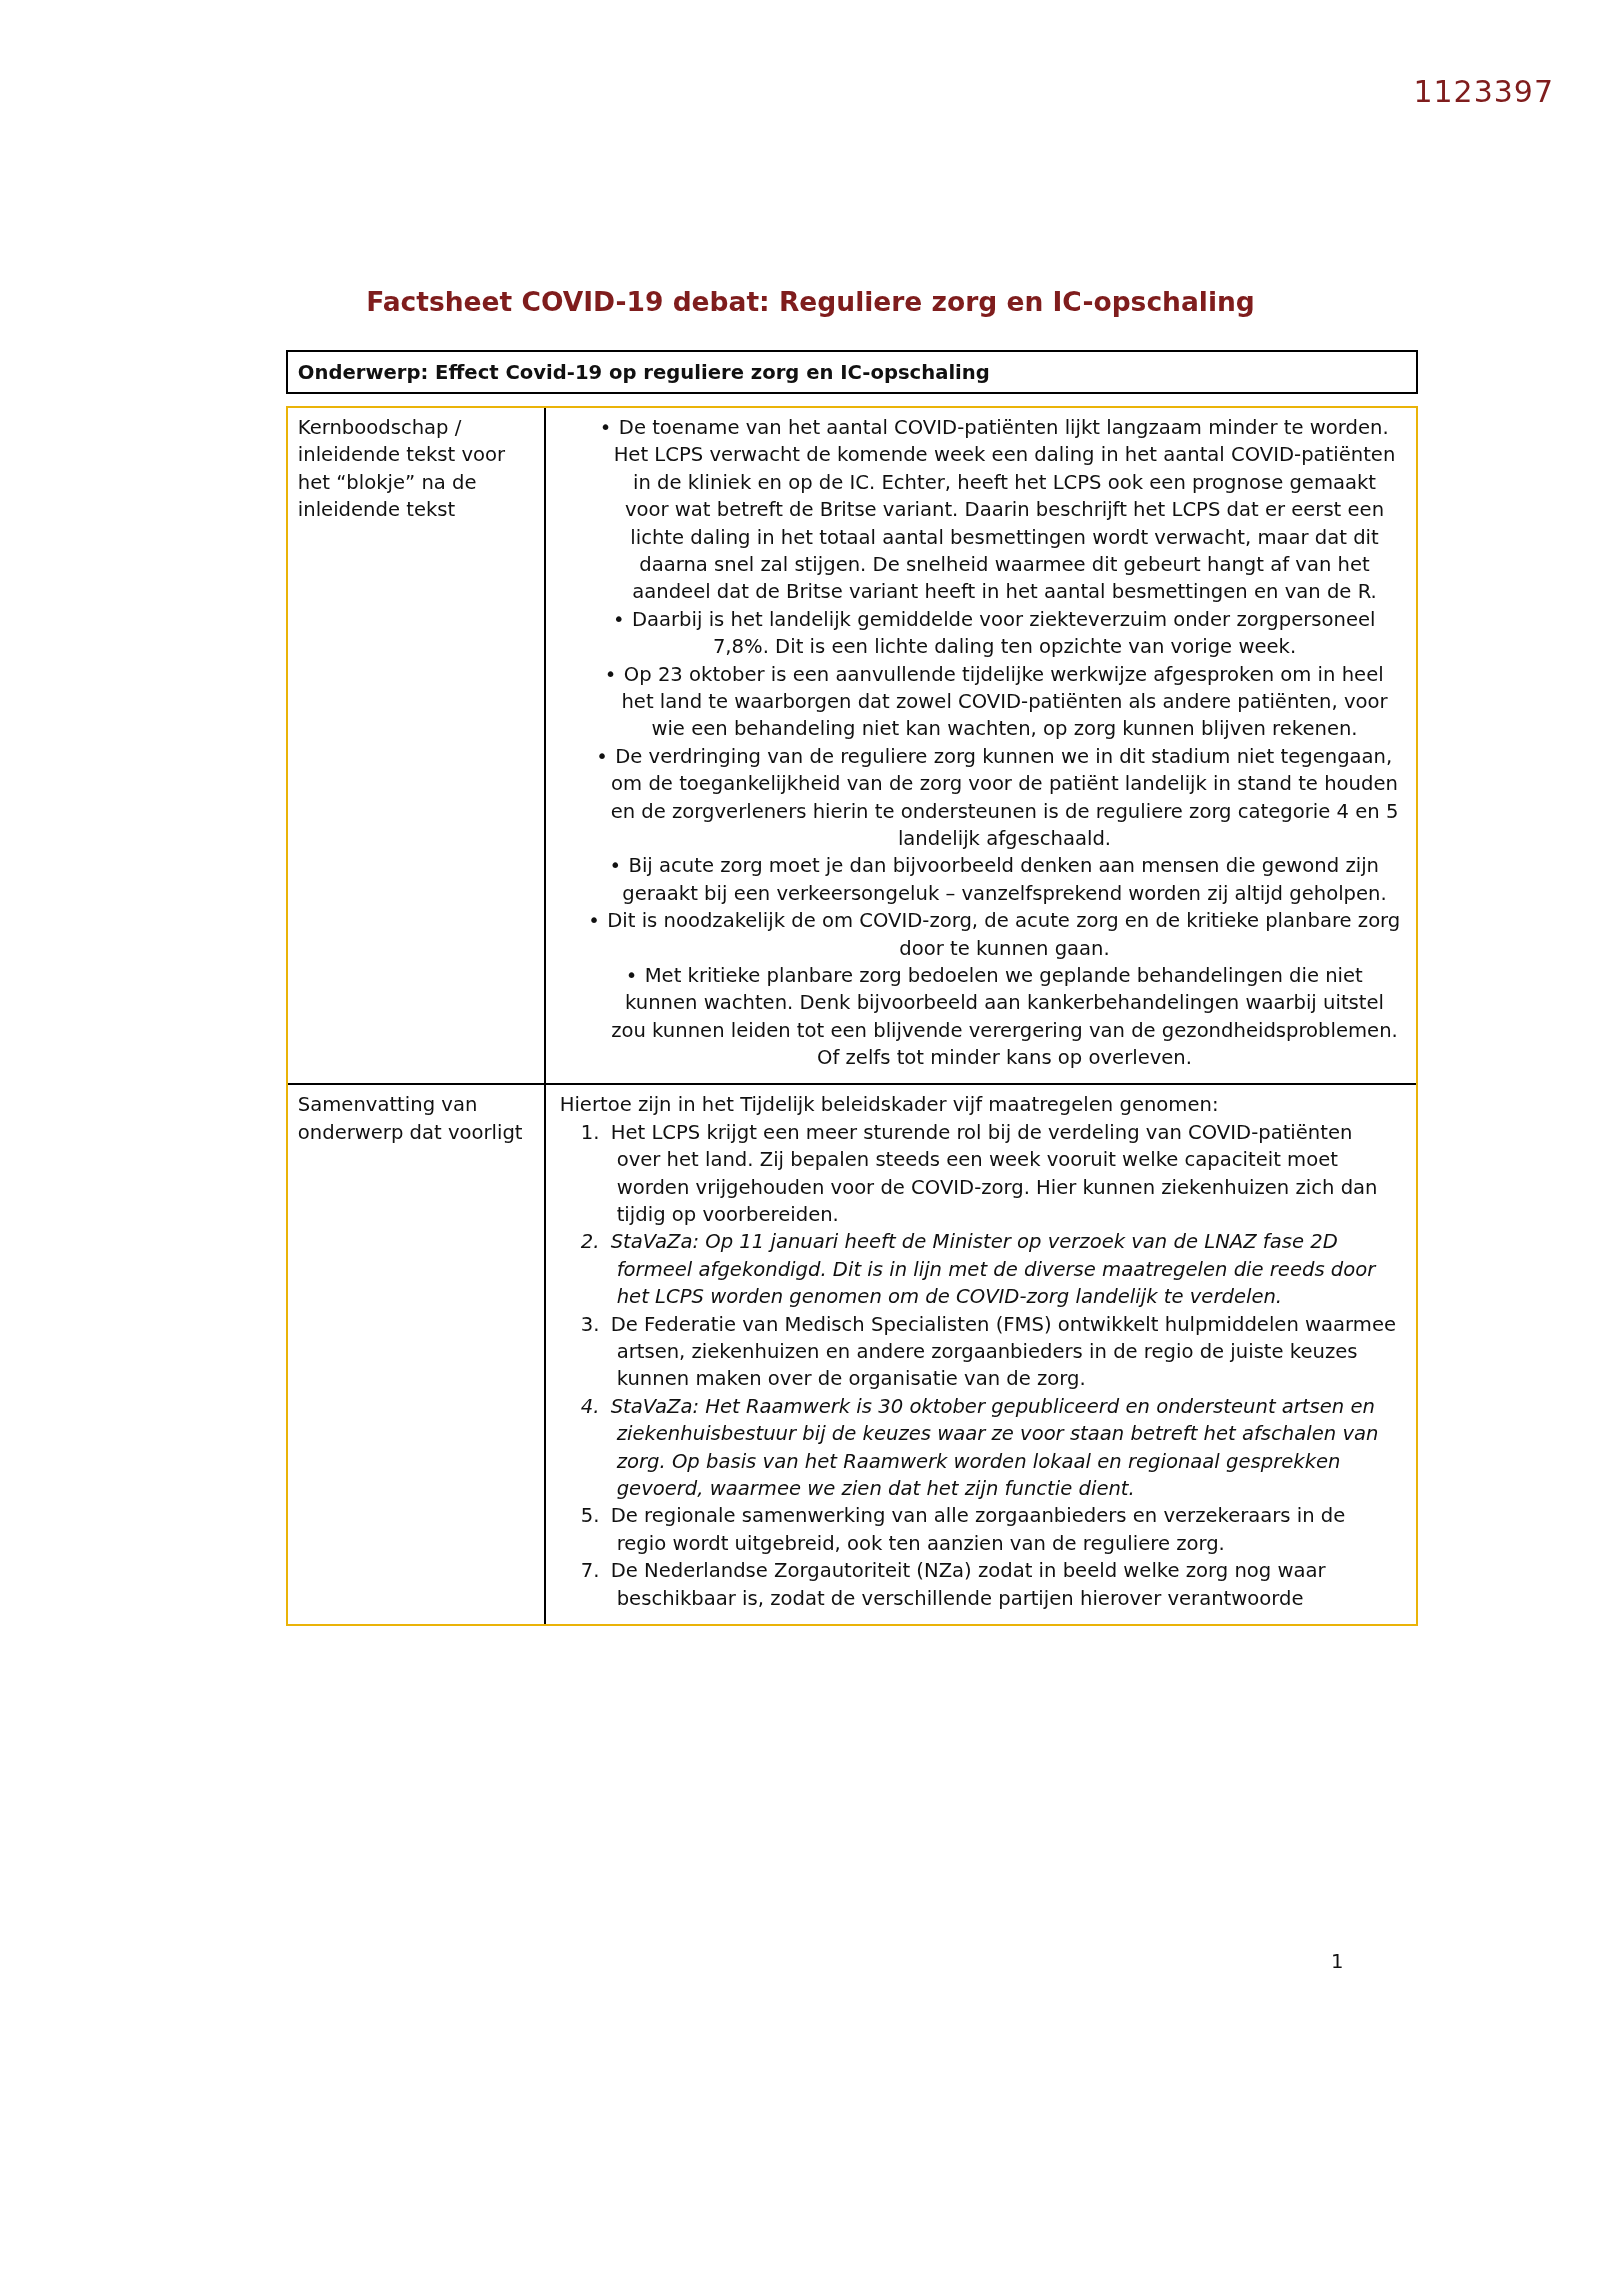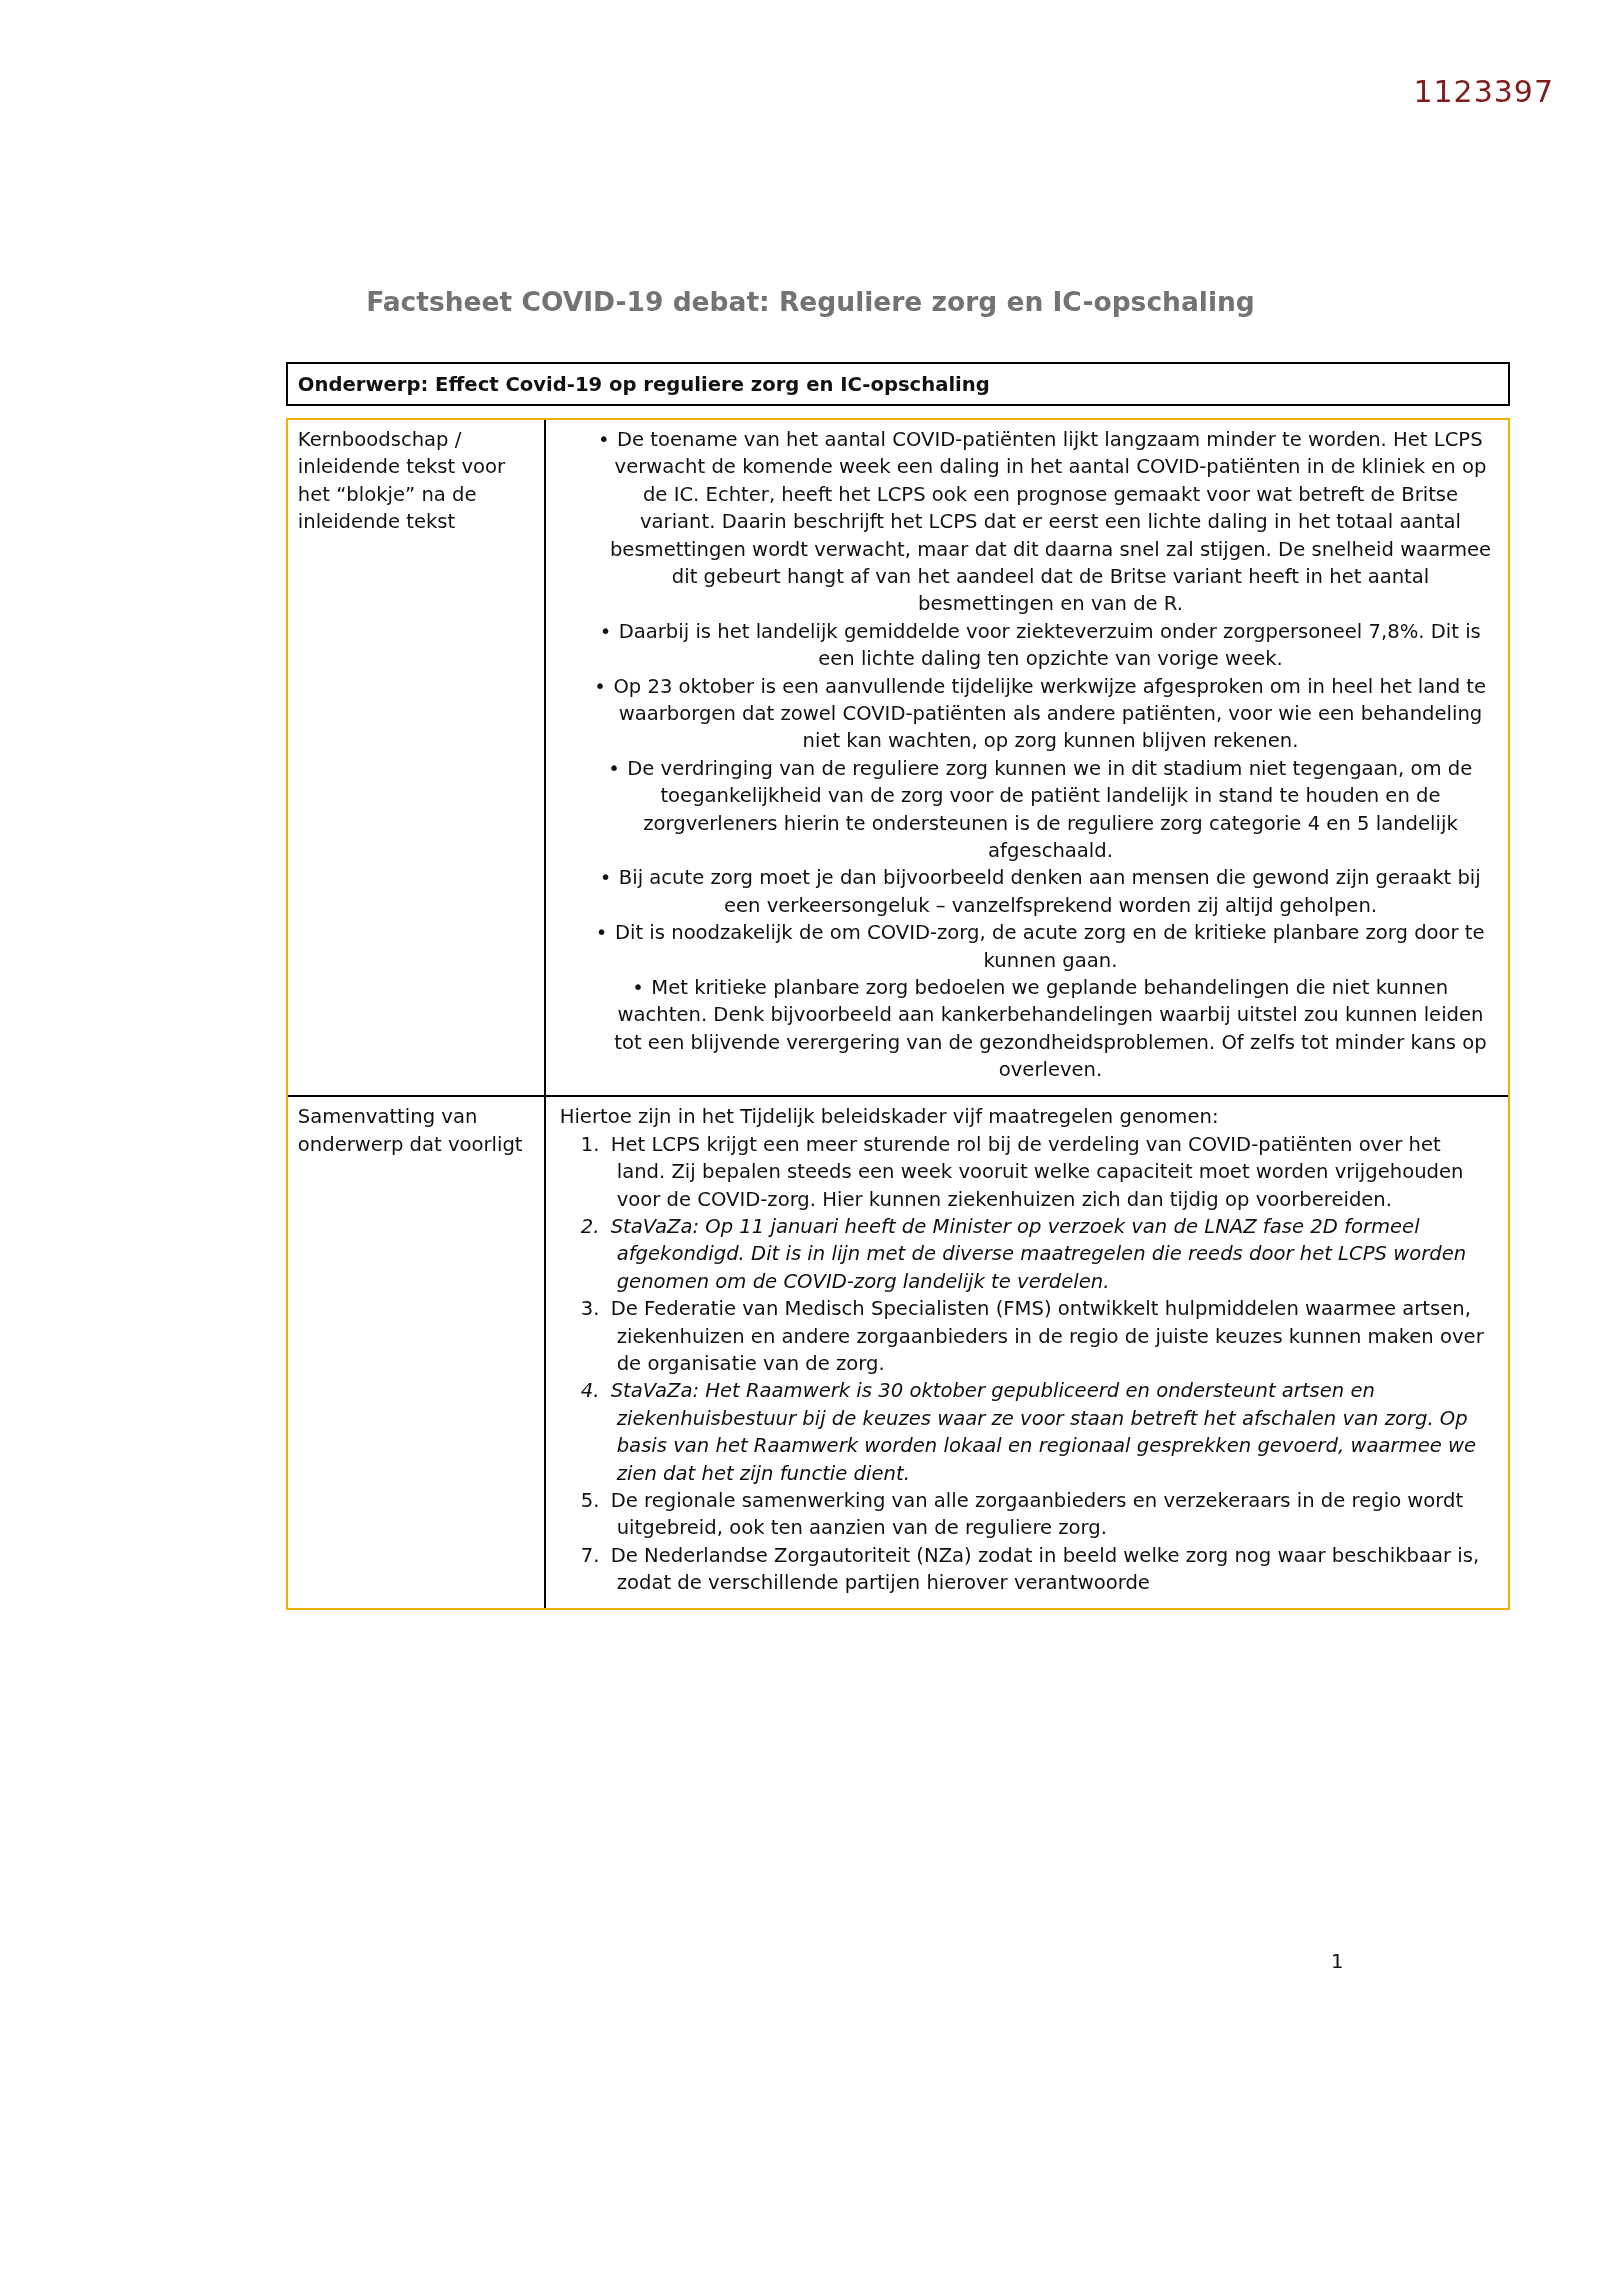--- a/index.html
+++ b/index.html
@@ -21,30 +21,29 @@
     color: #7f1d1d;
   }
   .title {
     position: absolute;
     top: 286px;
     left: 0;
     width: 1621px;
     text-align: center;
     font-size: 26.5px;
     font-weight: bold;
-    color: #737373;
+    color: #7f1d1d;
   }
   .doc-table {
     position: absolute;
     top: 350px;
     left: 286px;
-    width: 1224px;
+    width: 1132px;
     font-size: 19.6px;
     line-height: 27.4px;
-    margin-top: 12px;
   }
   .thead {
     border: 2px solid #000000;
     padding: 6.9px 11.8px 5.9px 9.8px;
     font-weight: bold;
   }
   .tbody {
     border: 2px solid #eab308;
     margin-top: 11.8px;
   }

